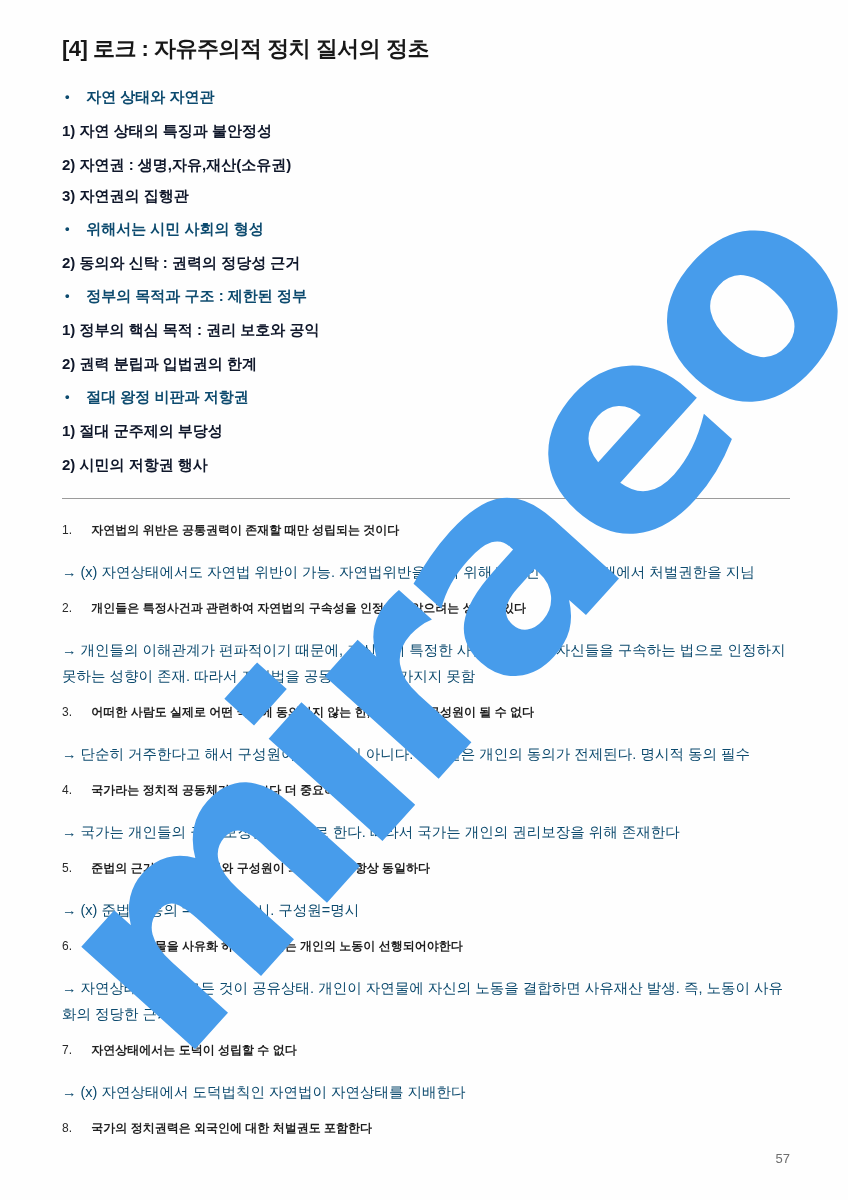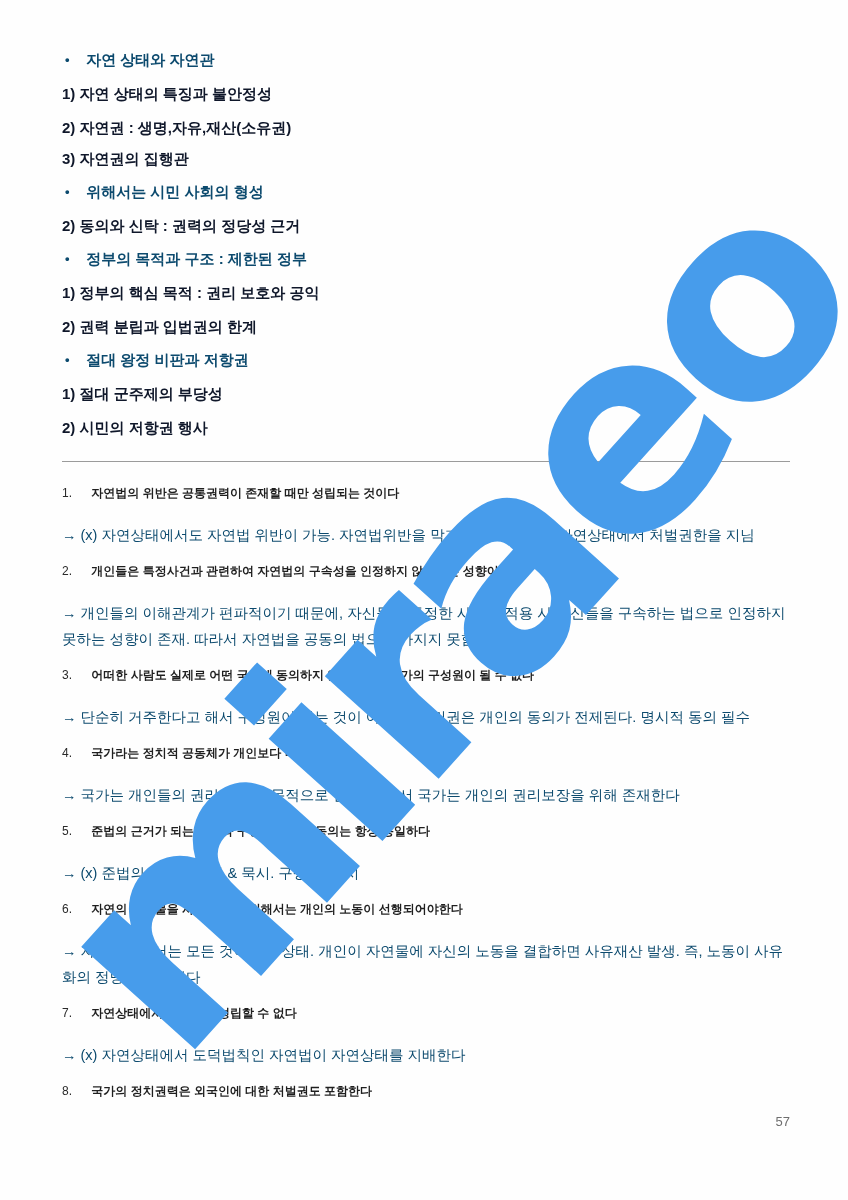--- a/index.html
+++ b/index.html
@@ -58,20 +58,21 @@
     transform: rotate(-48deg);
     pointer-events: none;
     z-index: 10;
     user-select: none;
   }
 </style>
 </head>
 <body>
 
 <div class="content">
+  <h1 class="title">[4] 로크 : 자유주의적 정치 질서의 정초</h1>
 
   <div id="outline">
   <div class="bullet-row">
     <span class="dot">•</span>
     <span class="btxt">자연 상태와 자연관</span>
   </div>
 
   <div class="outline-row">1) 자연 상태의 특징과 불안정성</div>
 
   <div class="outline-row">2) 자연권 : 생명,자유,재산(소유권)</div>

